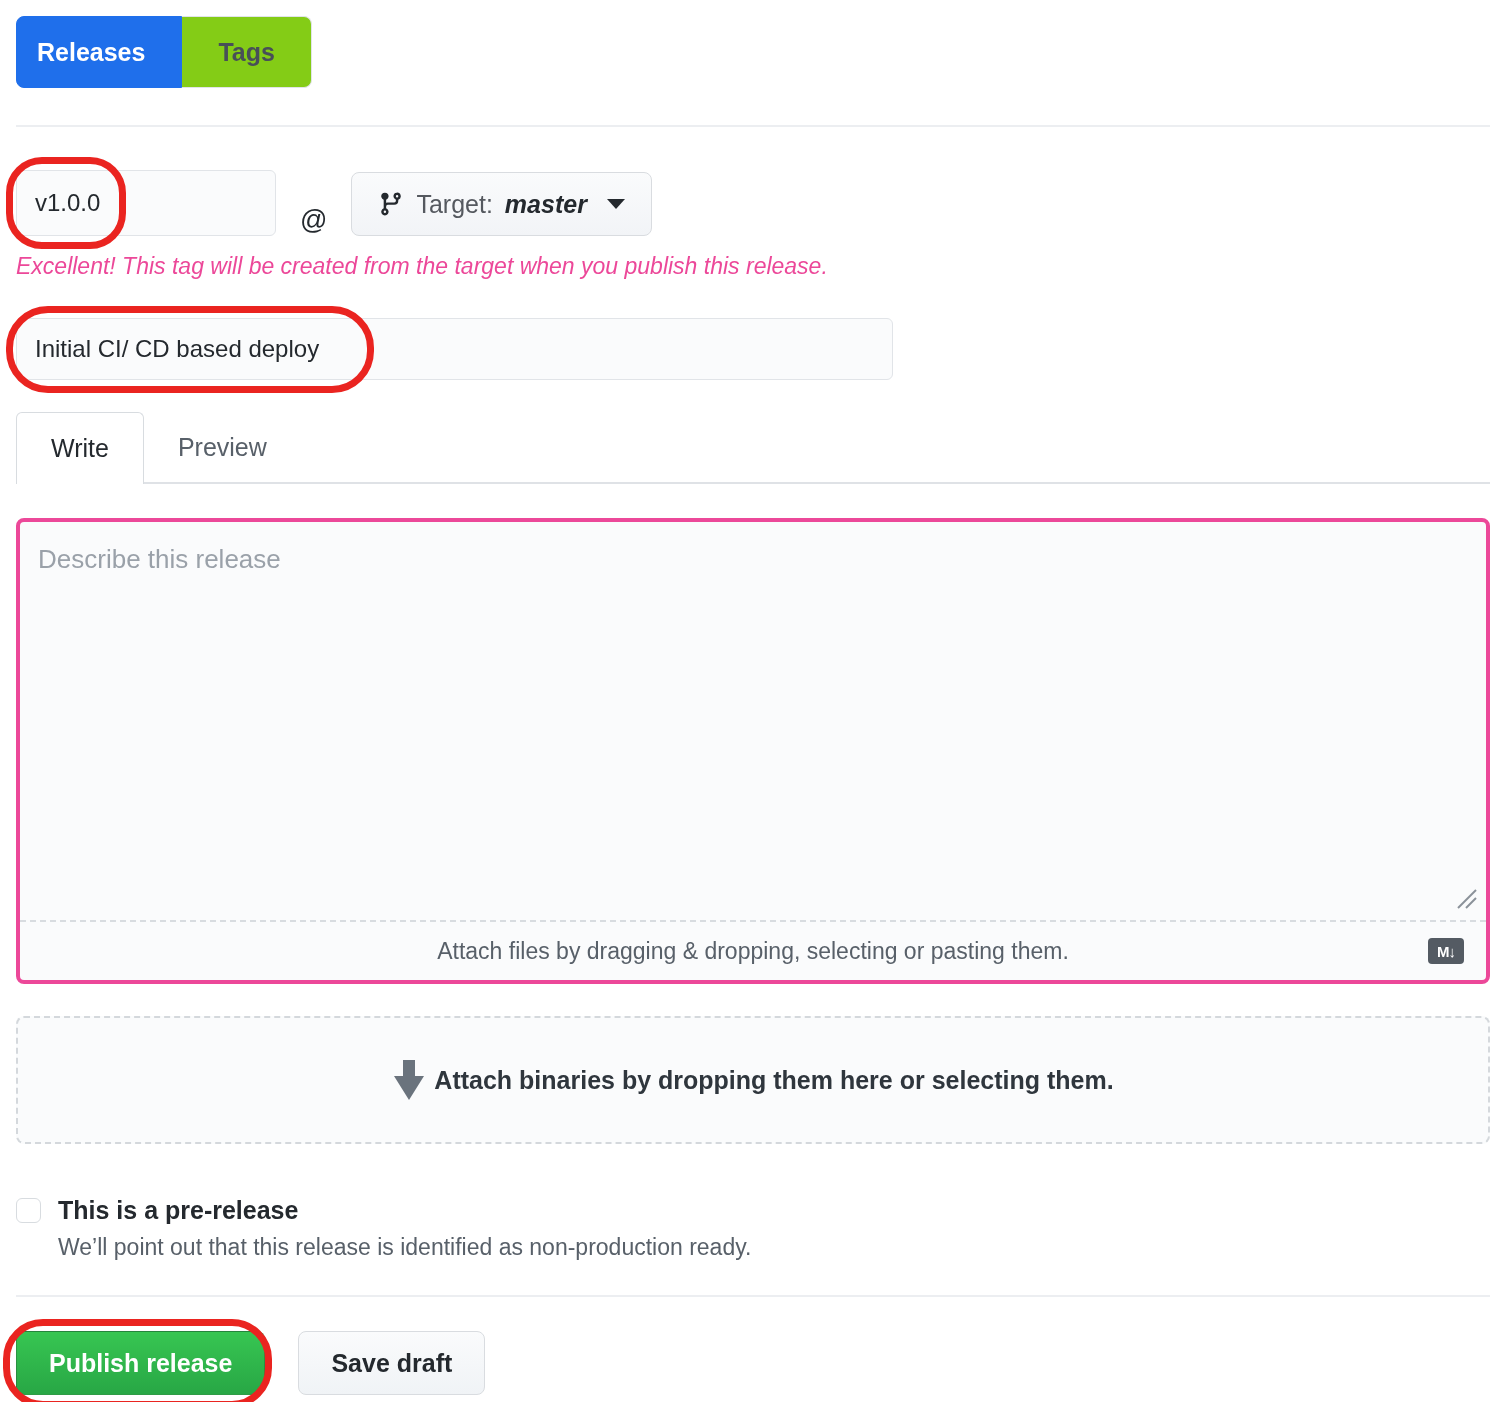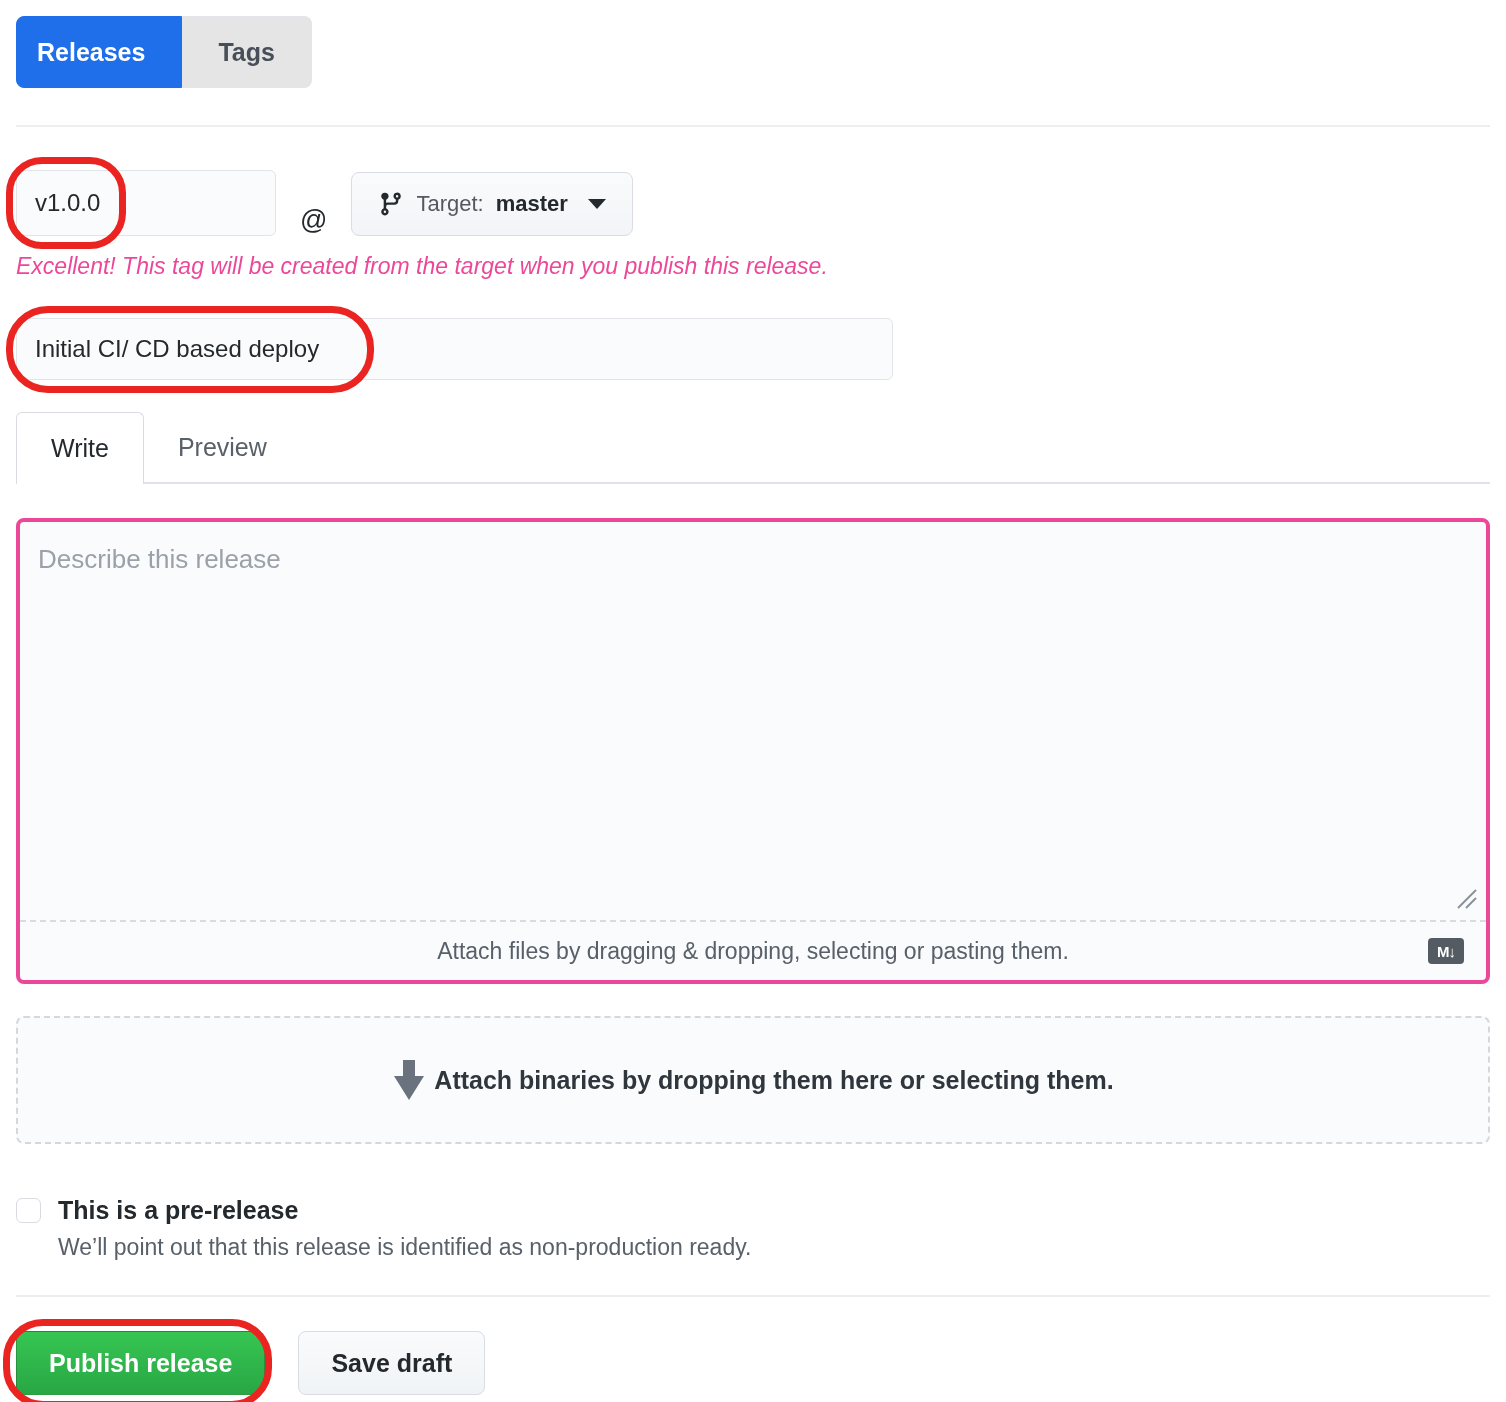--- a/index.html
+++ b/index.html
@@ -16,21 +16,21 @@
   .seg-control { display: inline-flex; }
   .seg-btn {
     height: 72px; display: flex; align-items: center; justify-content: center;
     font-size: 25px; font-weight: 700; padding: 0 36px; cursor: pointer;
   }
   .seg-btn.active {
     background: #1f6feb; color: #ffffff;
     border: 1px solid #1f6feb; border-radius: 8px 0 0 8px; padding-left: 20px;
   }
   .seg-btn.inactive {
-    background: #e5e5e5; color: #4c5step258;
+    background: #84cc16; color: #4c5step258;
     color: #484f58;
     border: 1px solid #e1e4e8; border-left: none; border-radius: 0 8px 8px 0;
   }
 
   .divider { height: 2px; background: #eceef1; margin-top: 37px; }
 
   
   .tag-row { display: flex; align-items: flex-end; margin-top: 43px; }
   .anno-wrap { position: relative; display: inline-block; }
   .annotation-ring {
@@ -46,24 +46,24 @@
     padding: 0 18px; outline: none;
     font-family: "Liberation Sans", "DejaVu Sans", sans-serif;
   }
   .tag-input { width: 260px; }
   .at-symbol { font-size: 27px; color: #24292e; margin: 0 24px; }
 
   .target-btn {
     height: 64px; display: inline-flex; align-items: center; gap: 12px;
     background: linear-gradient(180deg, #fafbfc, #f2f4f7);
     border: 1px solid #d9dce0; border-radius: 8px; padding: 0 26px;
-    font-size: 22px; cursor: pointer;
+    font-size: 25px; cursor: pointer;
   }
   .target-prefix { color: #55595f; }
-  .target-branch { font-weight: 700; color: #24292e; }
+  .target-branch { font-weight: 700; color: #24292e; font-style: italic; }
   .caret-down {
     width: 0; height: 0; margin-left: 8px;
     border-left: 9px solid transparent; border-right: 9px solid transparent;
     border-top: 10px solid #24292e;
   }
 
   .hint-text { margin-top: 17px; font-size: 23px; color: #ec4899; font-style: italic; }
 
   
   .title-wrap { margin-top: 38px; }

